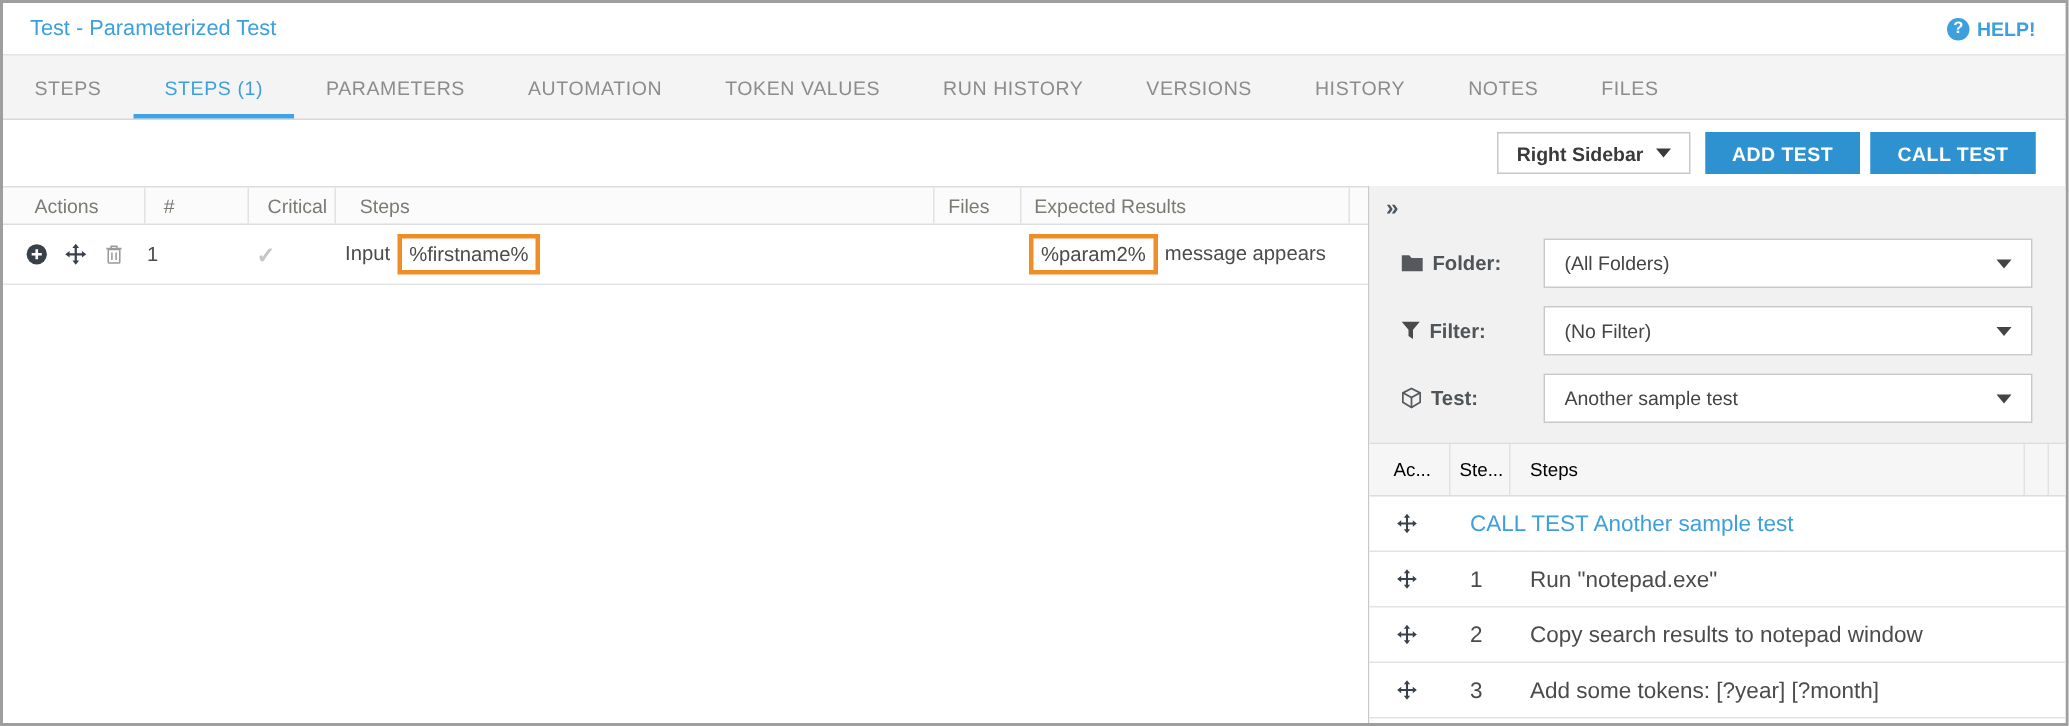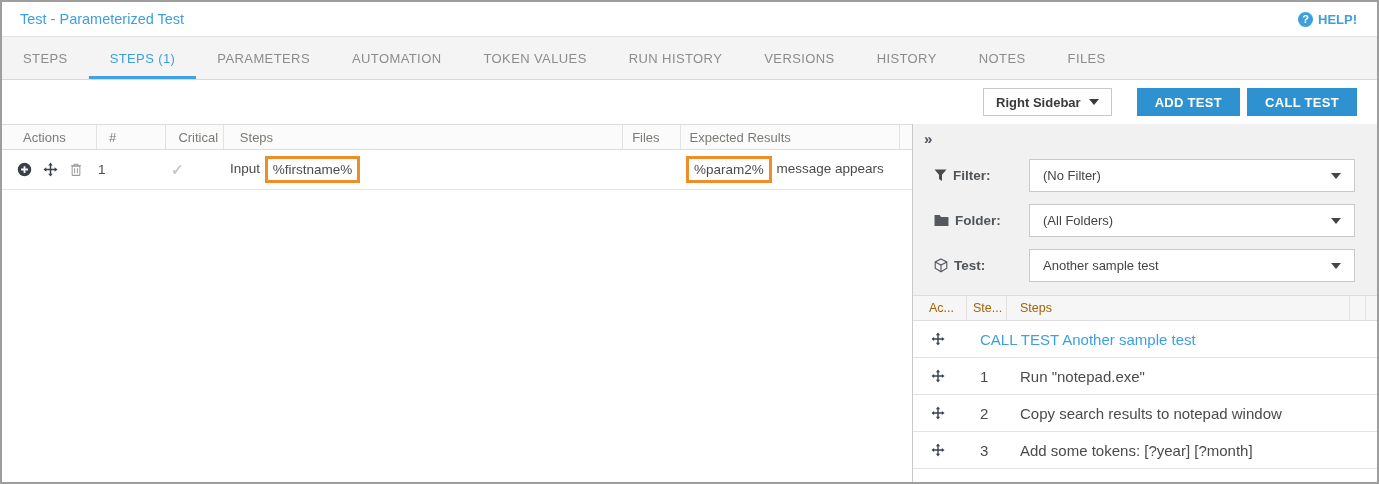--- a/index.html
+++ b/index.html
@@ -63,22 +63,22 @@
   .sb-collapse { color:#4a5560; font-size:15px; font-weight:700; line-height:17px; cursor:pointer; width:14px; }
   .sb-field { display:flex; align-items:center; margin-top:12px; }
   .sb-field:first-of-type { margin-top:6px; }
   .sb-label { width:105px; padding-left:10px; display:flex; align-items:center; gap:6px;
               font-weight:700; color:#4f5458; font-size:13.5px; }
   .sb-select { flex:1; height:33px; background:#fff; border:1px solid #c9c9c9; display:flex; align-items:center;
                justify-content:space-between; padding:0 13px; color:#444; font-size:13px; cursor:pointer; }
   .sb-select .caret-down { border-top-color:#444; }
   
   .sb-table { flex:1; background:#fff; }
-  .sb-thead { display:flex; height:26px; background:#f6f6f6; border-top:1px solid #ddd; border-bottom:1px solid #ddd;
-              color:#a16207; font-size:12.5px; padding-left:10px; }
+  .sb-thead { display:flex; height:36px; background:#f6f6f6; border-top:1px solid #ddd; border-bottom:1px solid #ddd;
+              color:#000000; font-size:12.5px; padding-left:10px; }
   .sb-thead .shc { display:flex; align-items:center; padding-left:6px; border-right:1px solid #e2e2e2; height:100%; }
   .shc.s-ac { width:44px; }
   .shc.s-ste { width:40px; }
   .shc.s-steps { flex:1; padding-left:13px; }
   .shc.s-sp1 { width:16px; }
   .shc.s-sp2 { width:11px; border-right:none; }
   .sb-row { display:flex; align-items:center; height:37px; border-bottom:1px solid #e3e3e3; padding-left:10px; font-size:15px; }
   .sb-row .s-move { width:44px; display:flex; align-items:center; padding-left:8px; }
   .sb-row .s-num { width:40px; padding-left:13px; color:#4b4b4b; }
   .sb-row .s-text { flex:1; padding-left:13px; color:#4b4b4b; }
@@ -105,21 +105,21 @@
     <div class="tab">AUTOMATION</div>
     <div class="tab">TOKEN VALUES</div>
     <div class="tab">RUN HISTORY</div>
     <div class="tab">VERSIONS</div>
     <div class="tab">HISTORY</div>
     <div class="tab">NOTES</div>
     <div class="tab">FILES</div>
   </div>
 
   <div class="toolbar">
-    <div class="btn btn-light" style="margin-right:18px;">
+    <div class="btn btn-light" style="margin-right:3px;">
       <span>Right Sidebar</span>
       <span class="caret-down"></span>
     </div>
     <div class="btn btn-blue">ADD TEST</div>
     <div class="btn btn-blue">CALL TEST</div>
   </div>
 
   <div class="content">
 
     <div class="main">
@@ -173,43 +173,43 @@
       </div>
     </div>
 
     <div class="sidebar">
       <div class="sb-controls">
         <div class="sb-collapse">»</div>
 
         <div class="sb-field">
           <div class="sb-label">
             <span>
+              <svg width="15" height="13" viewBox="0 0 16 14">
+                  <path fill="#55595e" d="M0.5 1.2 h5.4 l1.6 2 h8 v9.6 h-15 z"></path>
+                </svg>
+            </span>
+            <span>Folder:</span>
+          </div>
+          <div class="sb-select">
+            <span>(All Folders)</span>
+            <span class="caret-down"></span>
+          </div>
+        </div>
+
+        <div class="sb-field">
+          <div class="sb-label">
+            <span>
               <svg width="13" height="13" viewBox="0 0 13 13">
                   <path fill="#4a4a4a" d="M0.5 0.5 h12 L8 5.8 V12 L5 10 V5.8 Z"></path>
                 </svg>
             </span>
             <span>Filter:</span>
           </div>
           <div class="sb-select">
             <span>(No Filter)</span>
-            <span class="caret-down"></span>
-          </div>
-        </div>
-
-        <div class="sb-field">
-          <div class="sb-label">
-            <span>
-              <svg width="15" height="13" viewBox="0 0 16 14">
-                  <path fill="#55595e" d="M0.5 1.2 h5.4 l1.6 2 h8 v9.6 h-15 z"></path>
-                </svg>
-            </span>
-            <span>Folder:</span>
-          </div>
-          <div class="sb-select">
-            <span>(All Folders)</span>
             <span class="caret-down"></span>
           </div>
         </div>
 
         <div class="sb-field">
           <div class="sb-label">
             <span>
               <svg width="14" height="15" viewBox="0 0 16 17" fill="none" stroke="#55595e" stroke-width="1.3">
                   <path d="M8 1 L14.6 4.4 V11.6 L8 15.6 L1.4 11.6 V4.4 Z"></path>
                   <path d="M1.4 4.4 L8 8 L14.6 4.4"></path>

